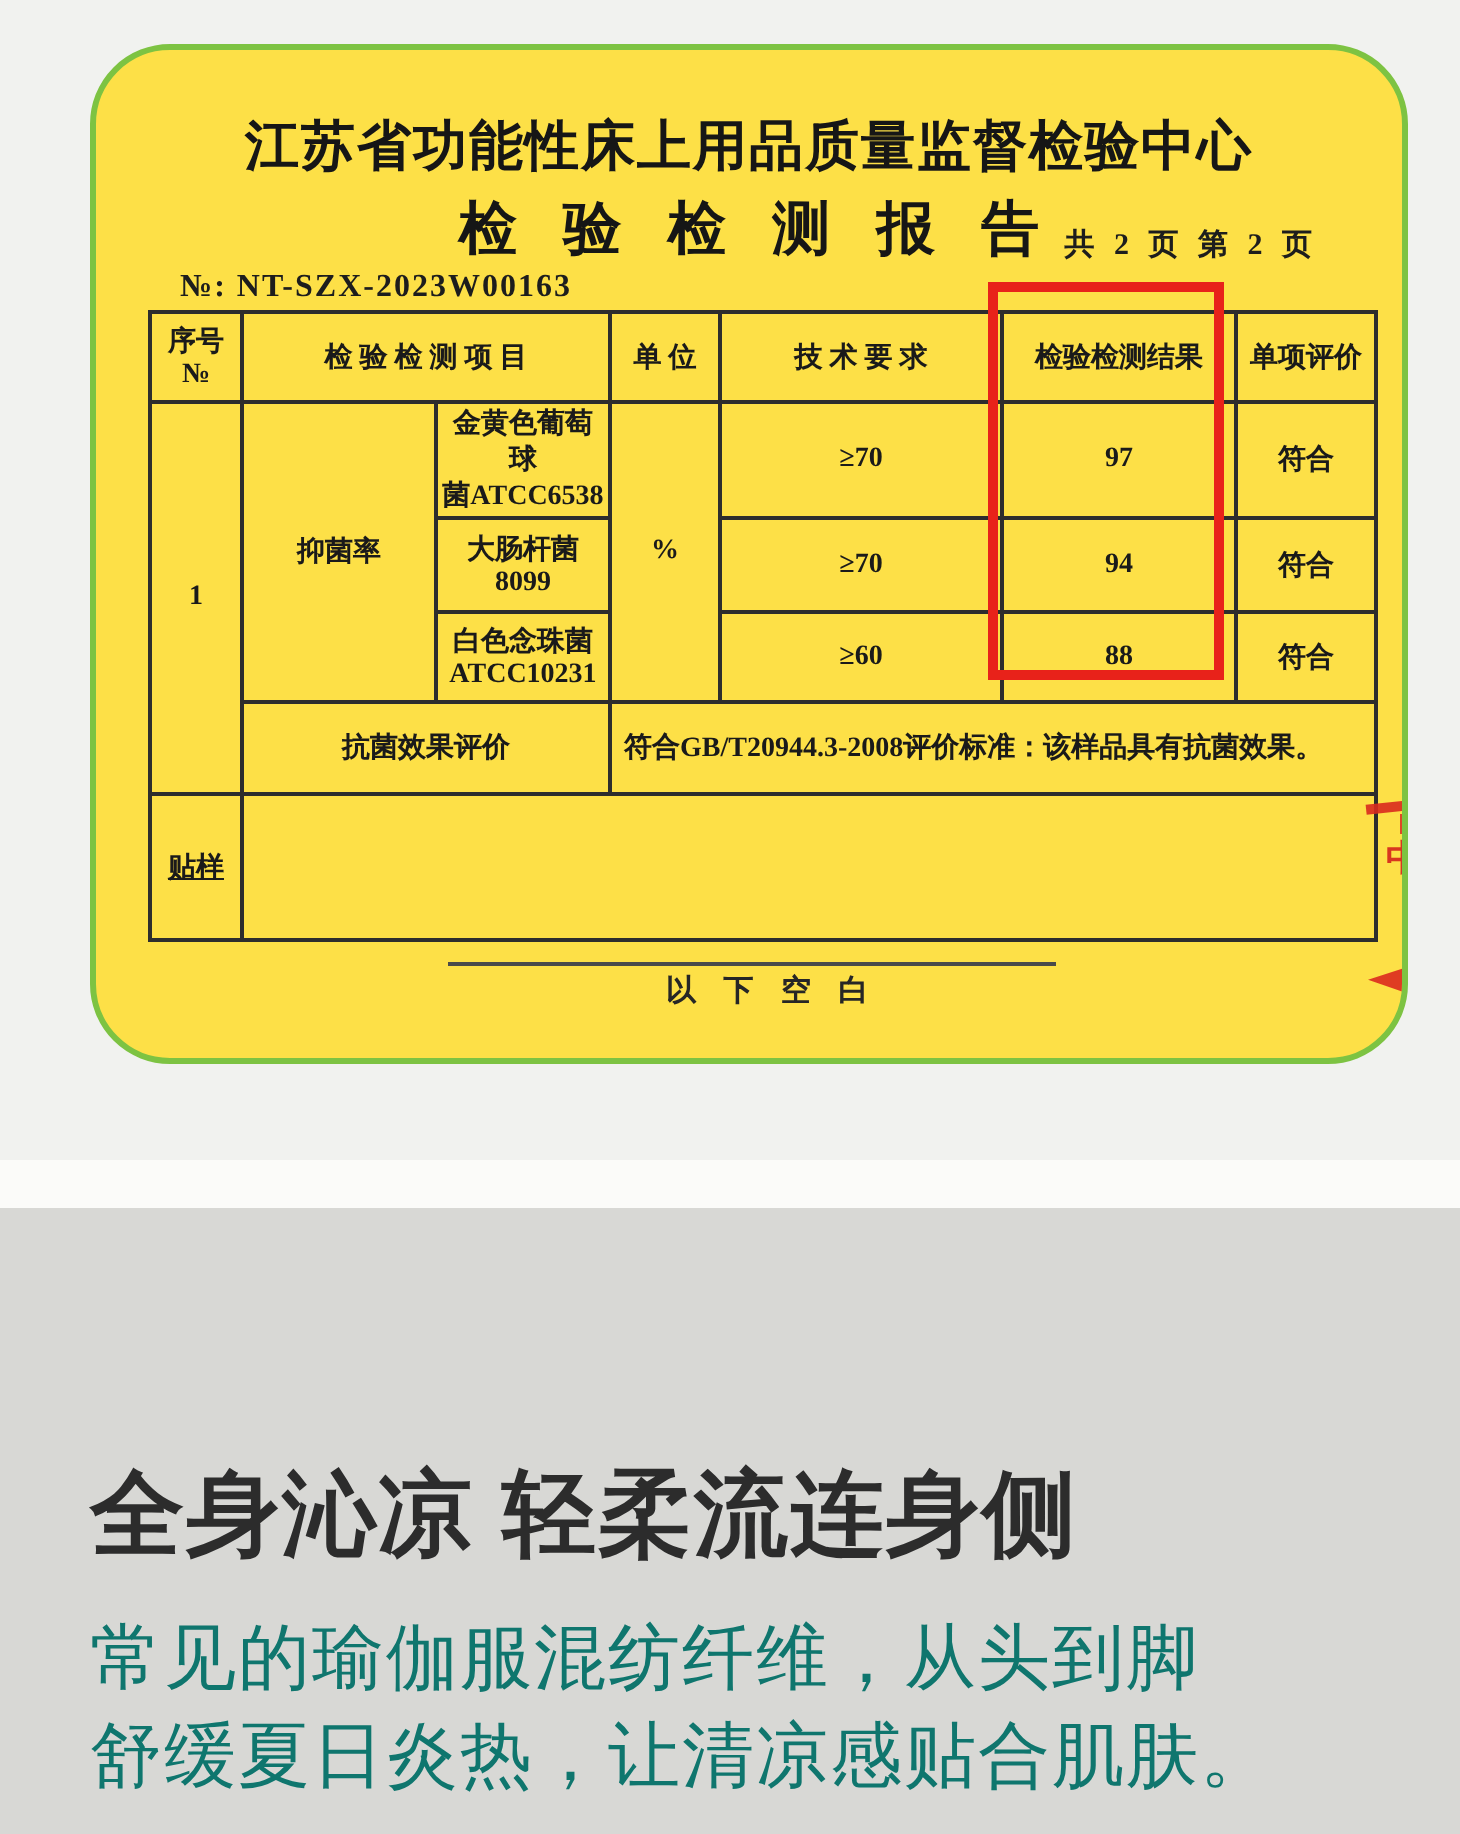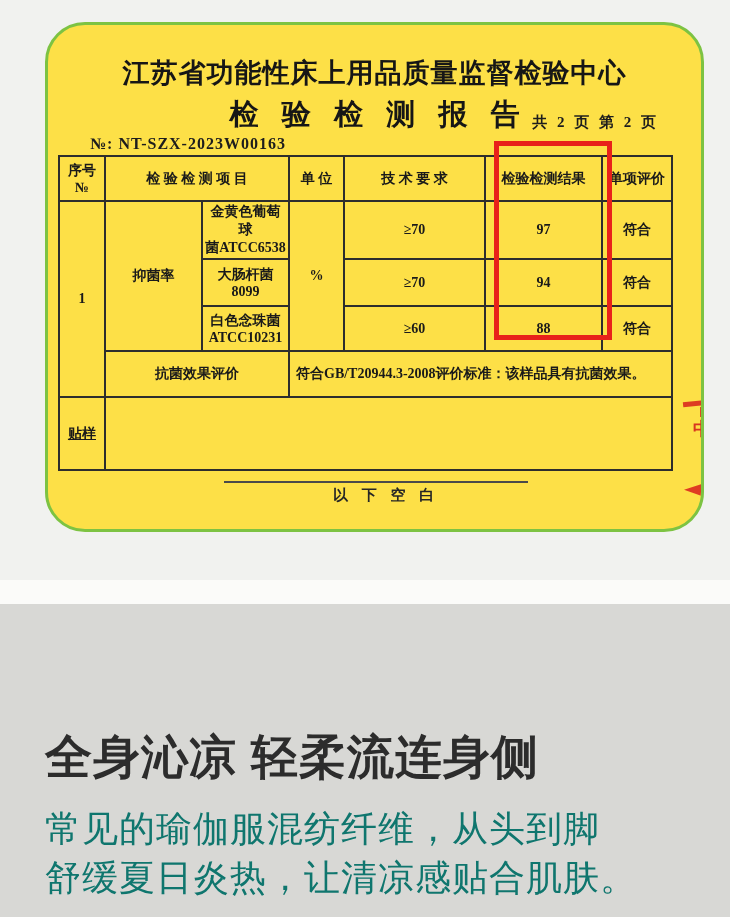--- a/index.html
+++ b/index.html
@@ -38,21 +38,21 @@
   .report-no {
     position: absolute; left: 42px; top: 110px;
     font-size: 16px; font-weight: bold; letter-spacing: 1px;
   }
   .page-info {
     position: absolute; right: 42px; top: 88px;
     font-size: 15px; font-weight: bold; letter-spacing: 3px;
   }
 
   table.report-table {
-    position: absolute; left: 10px; top: 130px;
+    position: absolute; left: 26px; top: 130px;
     width: 613px;
     border-collapse: collapse;
     table-layout: fixed;
     padding-left: 16px;
   }
   table.report-table th, table.report-table td {
     border: 2px solid #2d2d2d;
     text-align: center;
     vertical-align: middle;
     font-size: 14px;

